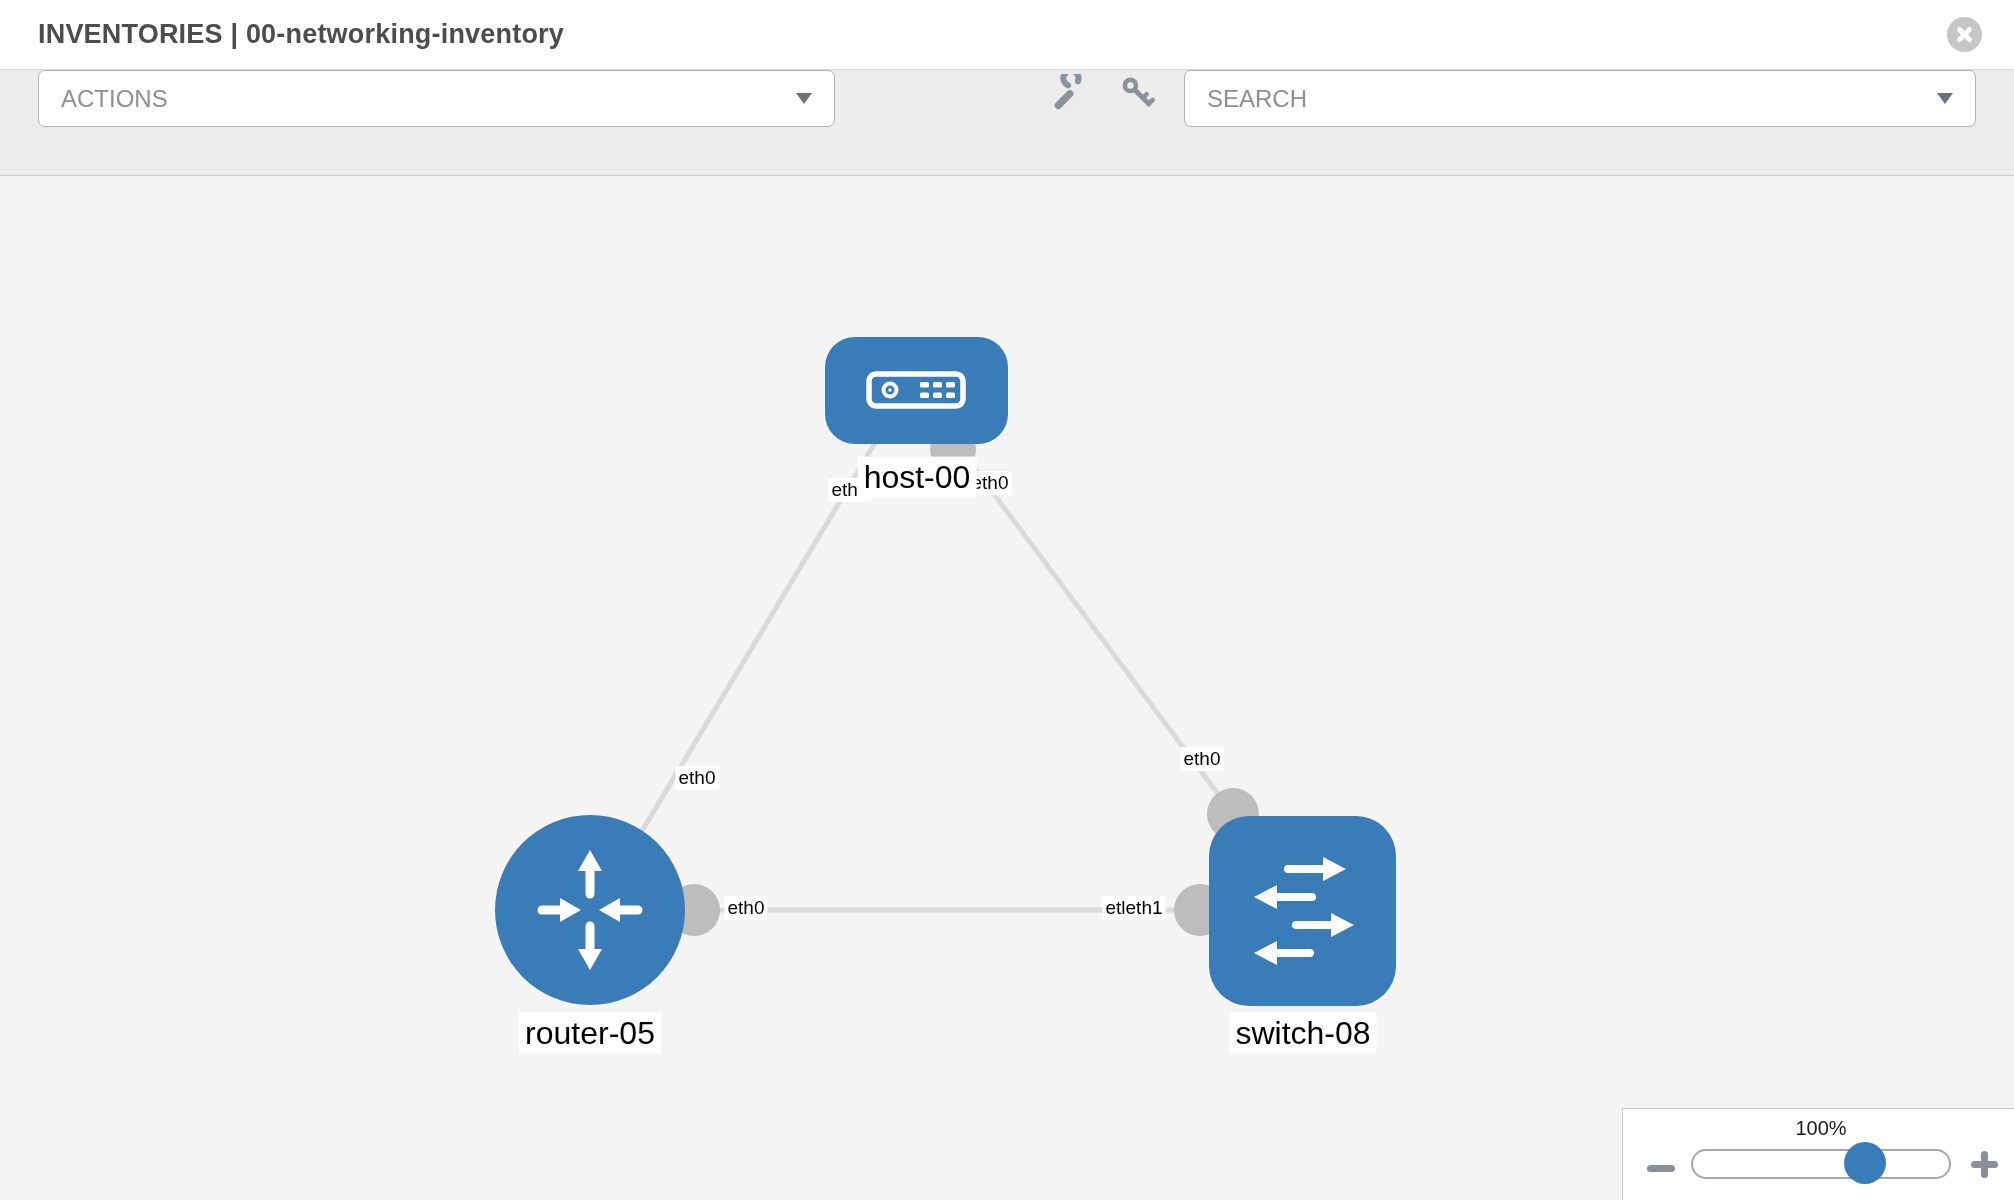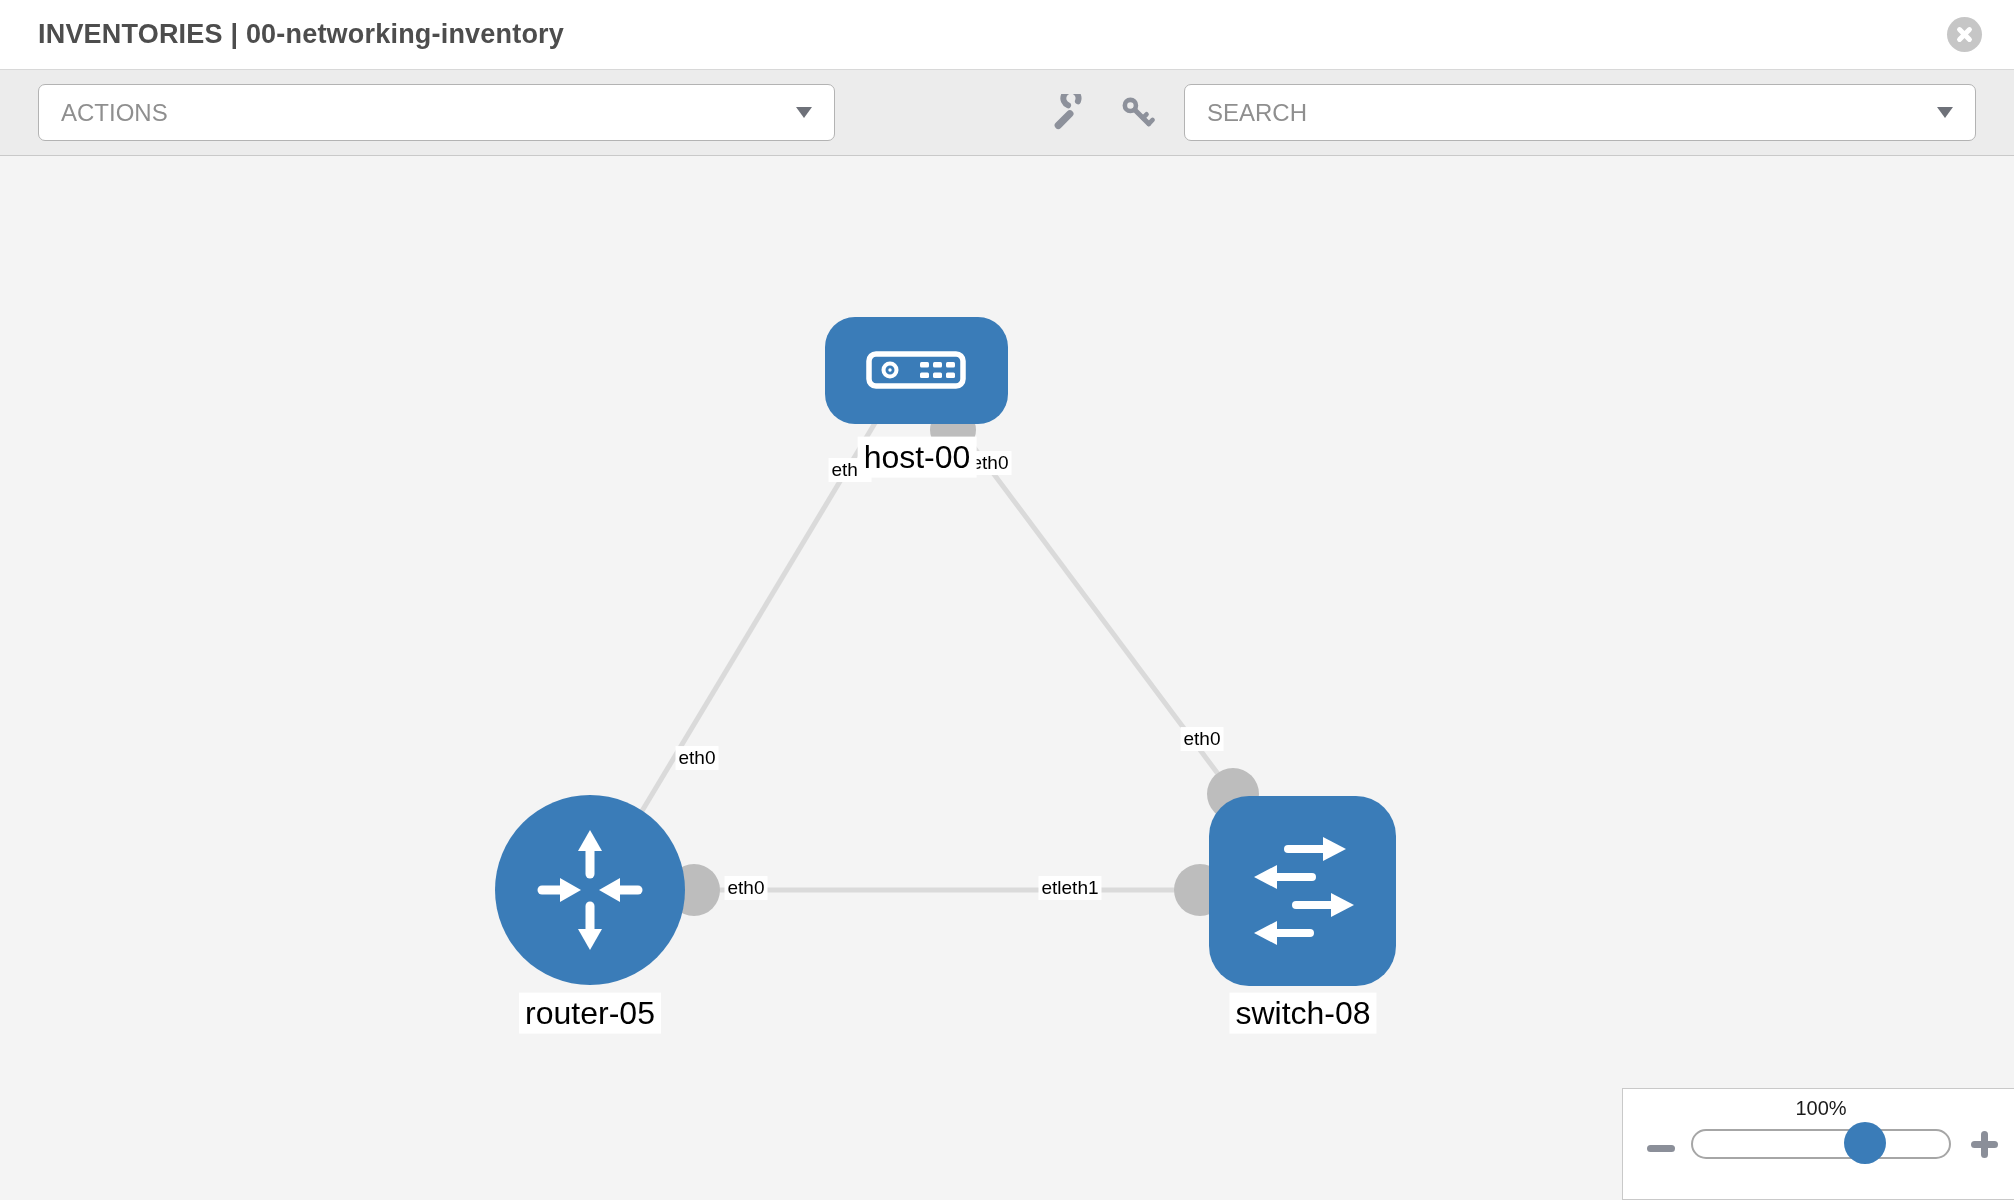--- a/index.html
+++ b/index.html
@@ -8,21 +8,21 @@
     font-family:"Liberation Sans",sans-serif;
   }
   
   .header{height:70px;background:#fff;border-bottom:1px solid #d8d8d8;position:relative;box-sizing:border-box;}
   .page-title{margin:0;line-height:69px;padding-left:38px;font-size:27px;font-weight:700;color:#4d4d4d;letter-spacing:.2px;}
   .close-btn{position:absolute;right:32px;top:17px;width:35px;height:35px;border-radius:50%;background:#c6c6c6;border:none;cursor:pointer;padding:0;}
   .close-btn .xbar{position:absolute;left:8px;top:15px;width:19px;height:5px;border-radius:2.5px;background:#fff;}
   .close-btn .xbar.a{transform:rotate(45deg);}
   .close-btn .xbar.b{transform:rotate(-45deg);}
   
-  .toolbar{height:86px;background:#ececec;border-bottom:1px solid #c9c9c9;display:flex;align-items:center;padding:0 38px;box-sizing:border-box;}
+  .toolbar{height:106px;background:#ececec;border-bottom:1px solid #c9c9c9;display:flex;padding:0 38px;box-sizing:border-box;}
   .select{height:57px;background:#fff;border:1px solid #b3b3b3;border-radius:7px;display:flex;align-items:center;padding:0 22px;box-sizing:border-box;color:#8f8f8f;font-size:24px;cursor:pointer;}
   .select .caret{margin-left:auto;width:0;height:0;border-left:8px solid transparent;border-right:8px solid transparent;border-top:11px solid #6e7179;}
   .select.actions{width:797px;}
   .select.search{width:792px;margin-left:auto;}
   .icon-btn{background:none;border:none;width:46px;height:46px;padding:4px;cursor:pointer;margin-left:212px;}
   .icon-btn.key{margin-left:22px;}
   
   .canvas{position:relative;width:2014px;height:1044px;background:#f4f4f4;}
   svg.topo{position:absolute;left:0;top:0;z-index:1;}
   .lbl{position:absolute;transform:translate(-50%,-50%);background:#fff;color:#000000;white-space:nowrap;line-height:1.15;}
@@ -155,21 +155,21 @@
 
   <div class="lbl node" style="left:917px;top:301px;">host-00</div>
   <div class="lbl node" style="left:590px;top:857px;">router-05</div>
   <div class="lbl node" style="left:1303px;top:857px;">switch-08</div>
 
   <div class="lbl iface" style="left:850px;top:314px;">eth0</div>
   <div class="lbl iface" style="left:990px;top:307px;">eth0</div>
   <div class="lbl iface" style="left:697px;top:602px;">eth0</div>
   <div class="lbl iface" style="left:1202px;top:583px;">eth0</div>
   <div class="lbl iface" style="left:746px;top:732px;">eth0</div>
-  <div class="lbl iface" style="left:1070px;top:732px;">etleth1</div>
+  <div class="lbl iface" style="left:1134px;top:732px;">etleth1</div>
 
   <div class="zoom-panel">
     <div class="zoom-level">100%</div>
     <button class="zoom-minus">
       <span class="bar"></span>
     </button>
     <div class="zoom-track">
       <div class="zoom-handle"></div>
     </div>
     <button class="zoom-plus">

